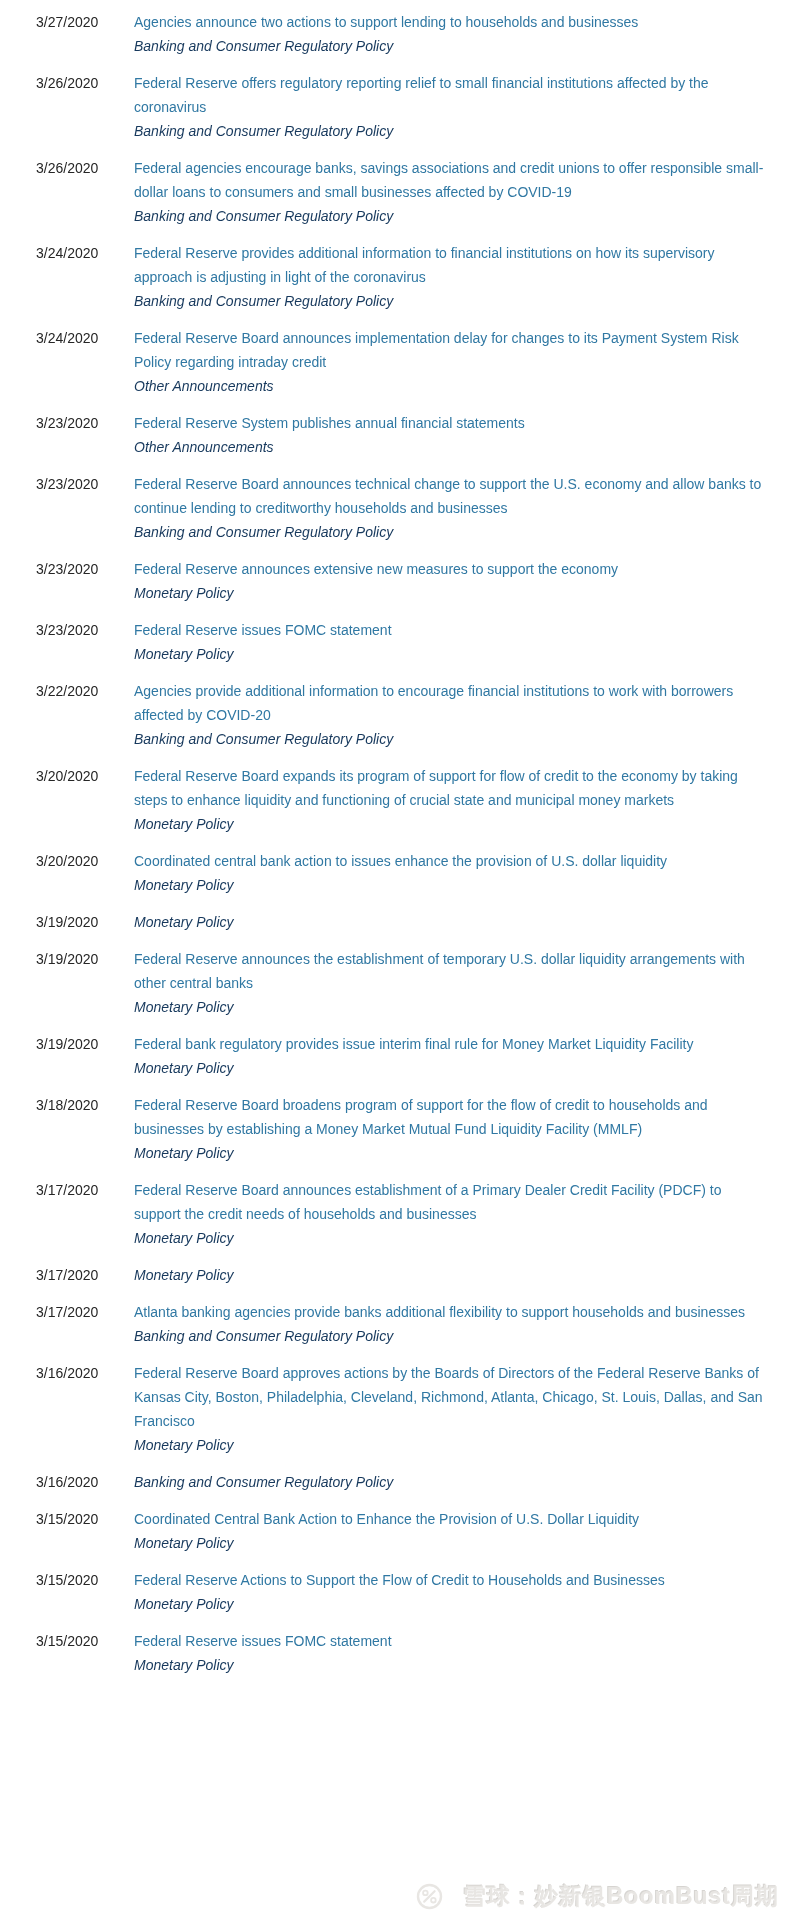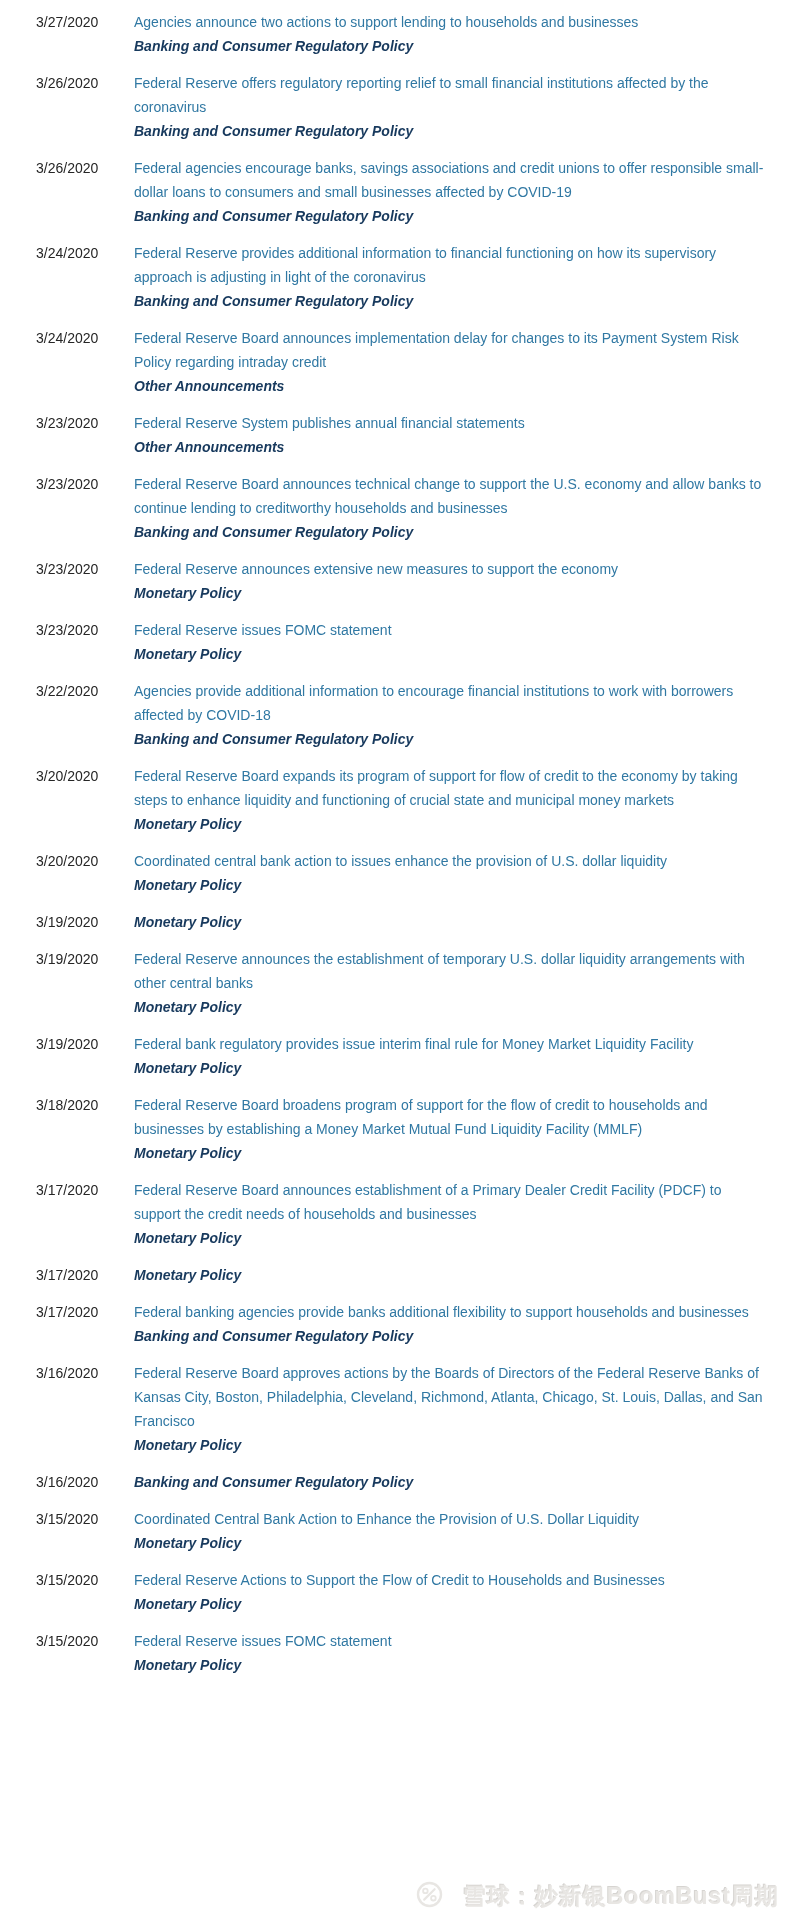--- a/index.html
+++ b/index.html
@@ -43,30 +43,30 @@
     display: block;
     font-size: 14px;
     line-height: 24px;
     color: var(--link);
     text-decoration: none;
     cursor: pointer;
   }
   .category {
     font-size: 14px;
     line-height: 24px;
-    font-weight: bold;
+    font-weight: normal;
     font-style: italic;
     color: var(--category);
   }
   .watermark {
     position: absolute;
     right: 8px;
     bottom: 12px;
     display: flex;
-    align-items: flex-start;
+    align-items: center;
     gap: 20px;
     color: var(--watermark);
     text-shadow: 1px 1px 0 #ffffff, -1px -1px 0 #d6d4d1;
     font-size: 23px;
     font-weight: bold;
     letter-spacing: 1px;
     user-select: none;
   }
   .wm-logo { display: inline-flex; }
   .wm-logo svg { display: block; }
@@ -95,21 +95,21 @@
     <div class="date">3/26/2020</div>
     <div class="content">
       <a class="title" href="#">Federal agencies encourage banks, savings associations and credit unions to offer responsible small-dollar loans to consumers and small businesses affected by COVID-19</a>
       <div class="category">Banking and Consumer Regulatory Policy</div>
     </div>
   </div>
 
   <div class="row">
     <div class="date">3/24/2020</div>
     <div class="content">
-      <a class="title" href="#">Federal Reserve provides additional information to financial functioning on how its supervisory approach is adjusting in light of the coronavirus</a>
+      <a class="title" href="#">Federal Reserve provides additional information to financial institutions on how its supervisory approach is adjusting in light of the coronavirus</a>
       <div class="category">Banking and Consumer Regulatory Policy</div>
     </div>
   </div>
 
   <div class="row">
     <div class="date">3/24/2020</div>
     <div class="content">
       <a class="title" href="#">Federal Reserve Board announces implementation delay for changes to its Payment System Risk Policy regarding intraday credit</a>
       <div class="category">Other Announcements</div>
     </div>
@@ -143,21 +143,21 @@
     <div class="date">3/23/2020</div>
     <div class="content">
       <a class="title" href="#">Federal Reserve issues FOMC statement</a>
       <div class="category">Monetary Policy</div>
     </div>
   </div>
 
   <div class="row">
     <div class="date">3/22/2020</div>
     <div class="content">
-      <a class="title" href="#">Agencies provide additional information to encourage financial institutions to work with borrowers affected by COVID-18</a>
+      <a class="title" href="#">Agencies provide additional information to encourage financial institutions to work with borrowers affected by COVID-20</a>
       <div class="category">Banking and Consumer Regulatory Policy</div>
     </div>
   </div>
 
   <div class="row">
     <div class="date">3/20/2020</div>
     <div class="content">
       <a class="title" href="#">Federal Reserve Board expands its program of support for flow of credit to the economy by taking steps to enhance liquidity and functioning of crucial state and municipal money markets</a>
       <div class="category">Monetary Policy</div>
     </div>
@@ -213,21 +213,21 @@
   <div class="row">
     <div class="date">3/17/2020</div>
     <div class="content">
       <div class="category">Monetary Policy</div>
     </div>
   </div>
 
   <div class="row">
     <div class="date">3/17/2020</div>
     <div class="content">
-      <a class="title" href="#">Federal banking agencies provide banks additional flexibility to support households and businesses</a>
+      <a class="title" href="#">Atlanta banking agencies provide banks additional flexibility to support households and businesses</a>
       <div class="category">Banking and Consumer Regulatory Policy</div>
     </div>
   </div>
 
   <div class="row">
     <div class="date">3/16/2020</div>
     <div class="content">
       <a class="title" href="#">Federal Reserve Board approves actions by the Boards of Directors of the Federal Reserve Banks of Kansas City, Boston, Philadelphia, Cleveland, Richmond, Atlanta, Chicago, St. Louis, Dallas, and San Francisco</a>
       <div class="category">Monetary Policy</div>
     </div>

